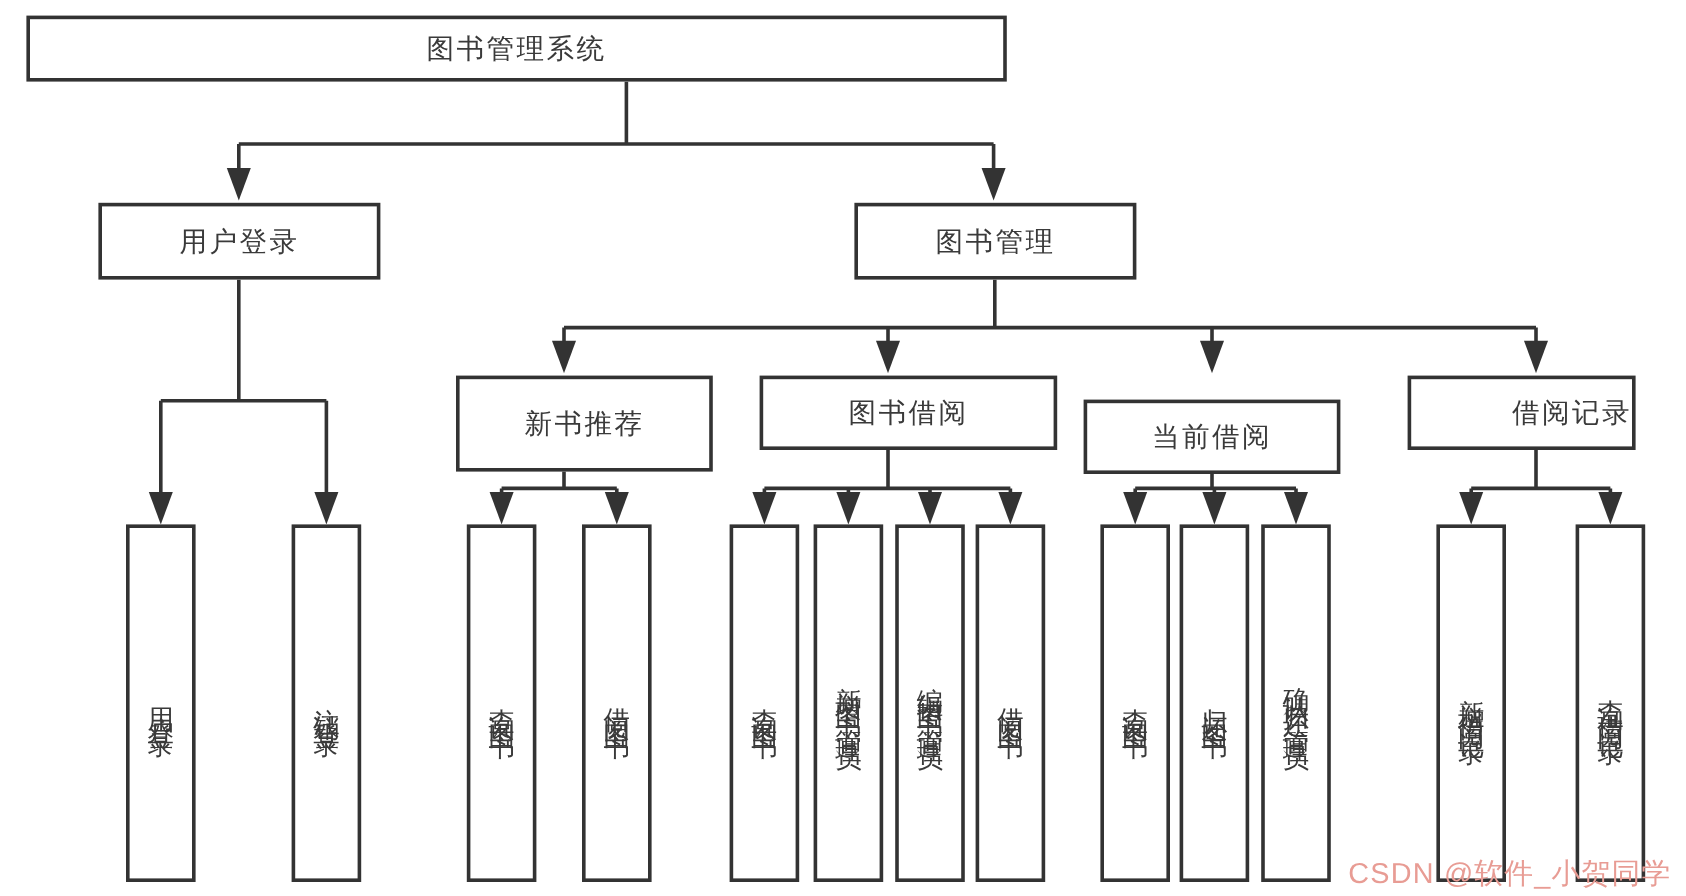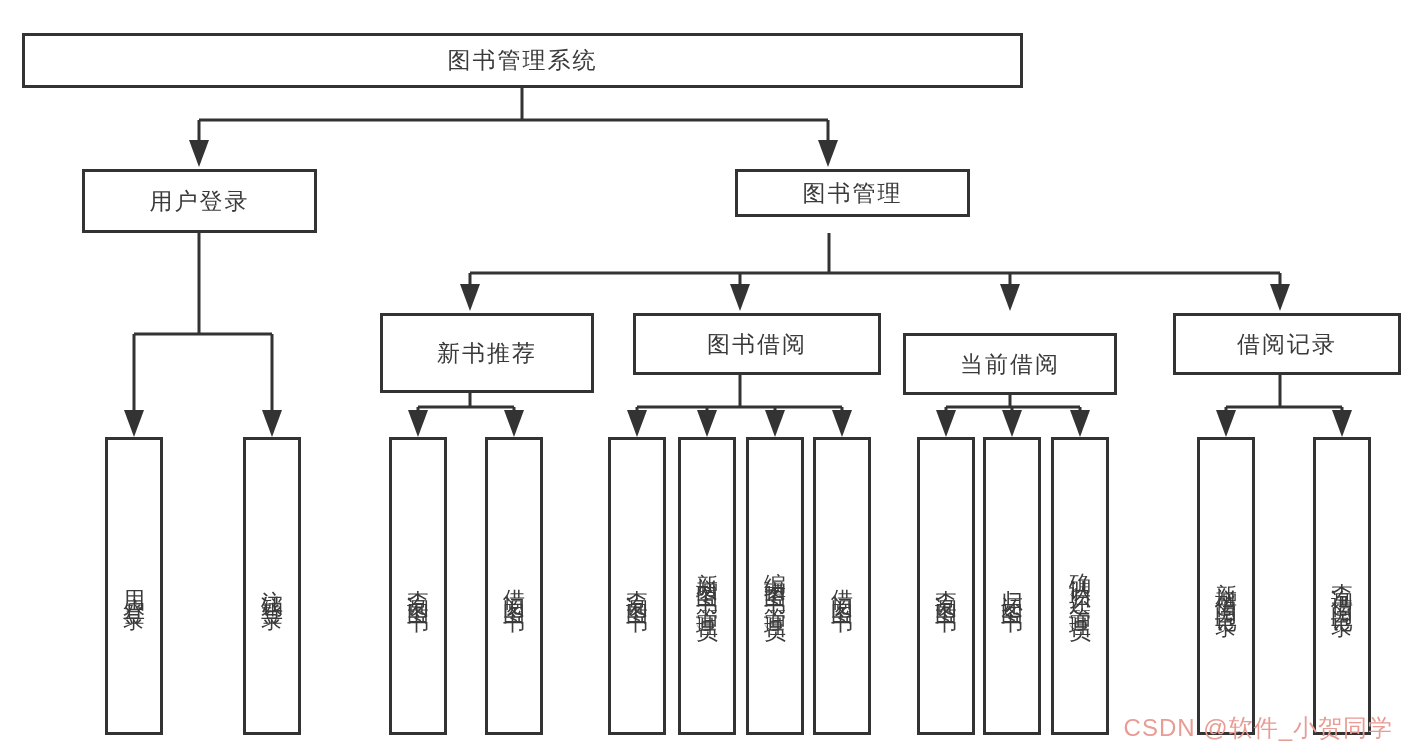--- a/index.html
+++ b/index.html
@@ -109,41 +109,41 @@
         <polygon points="765,410 785,410 775,437" fill="#333333"></polygon>
         <polygon points="832,410 852,410 842,437" fill="#333333"></polygon>
         <polygon points="936,410 956,410 946,437" fill="#333333"></polygon>
         <polygon points="1002,410 1022,410 1012,437" fill="#333333"></polygon>
         <polygon points="1070,410 1090,410 1080,437" fill="#333333"></polygon>
         <polygon points="1216,410 1236,410 1226,437" fill="#333333"></polygon>
         <polygon points="1332,410 1352,410 1342,437" fill="#333333"></polygon>
       </g>
   </svg>
 
-  <div class="box" style="left:22px; top:13px; width:1001px; height:55px;margin-top:20px;">
+  <div class="box" style="left:22px; top:13px; width:817px; height:55px;">
     <span class="hlabel">图书管理系统</span>
   </div>
 
   <div class="box" style="left:82px; top:169px; width:235px; height:64px;">
     <span class="hlabel">用户登录</span>
   </div>
-  <div class="box" style="left:735px; top:169px; width:235px; height:48px;">
+  <div class="box" style="left:712px; top:169px; width:235px; height:64px;">
     <span class="hlabel">图书管理</span>
   </div>
 
   <div class="box" style="left:380px; top:313px; width:214px; height:80px;font-family:Liberation Serif, serif;">
     <span class="hlabel">新书推荐</span>
   </div>
   <div class="box" style="left:633px; top:313px; width:248px; height:62px;">
     <span class="hlabel">图书借阅</span>
   </div>
   <div class="box" style="left:903px; top:313px; width:214px; height:62px;margin-top:20px;">
     <span class="hlabel">当前借阅</span>
   </div>
-  <div class="box" style="left:1173px; top:313px; width:228px; height:62px;">
+  <div class="box" style="left:1173px; top:313px; width:190px; height:62px;justify-content:flex-end;">
     <span class="hlabel">借阅记录</span>
   </div>
 
   <div class="box vbox" style="left:105px; top:437px; width:58px; height:298px;">
     <span>用户登录</span>
   </div>
   <div class="box vbox" style="left:243px; top:437px; width:58px; height:298px;">
     <span>注销登录</span>
   </div>
 

